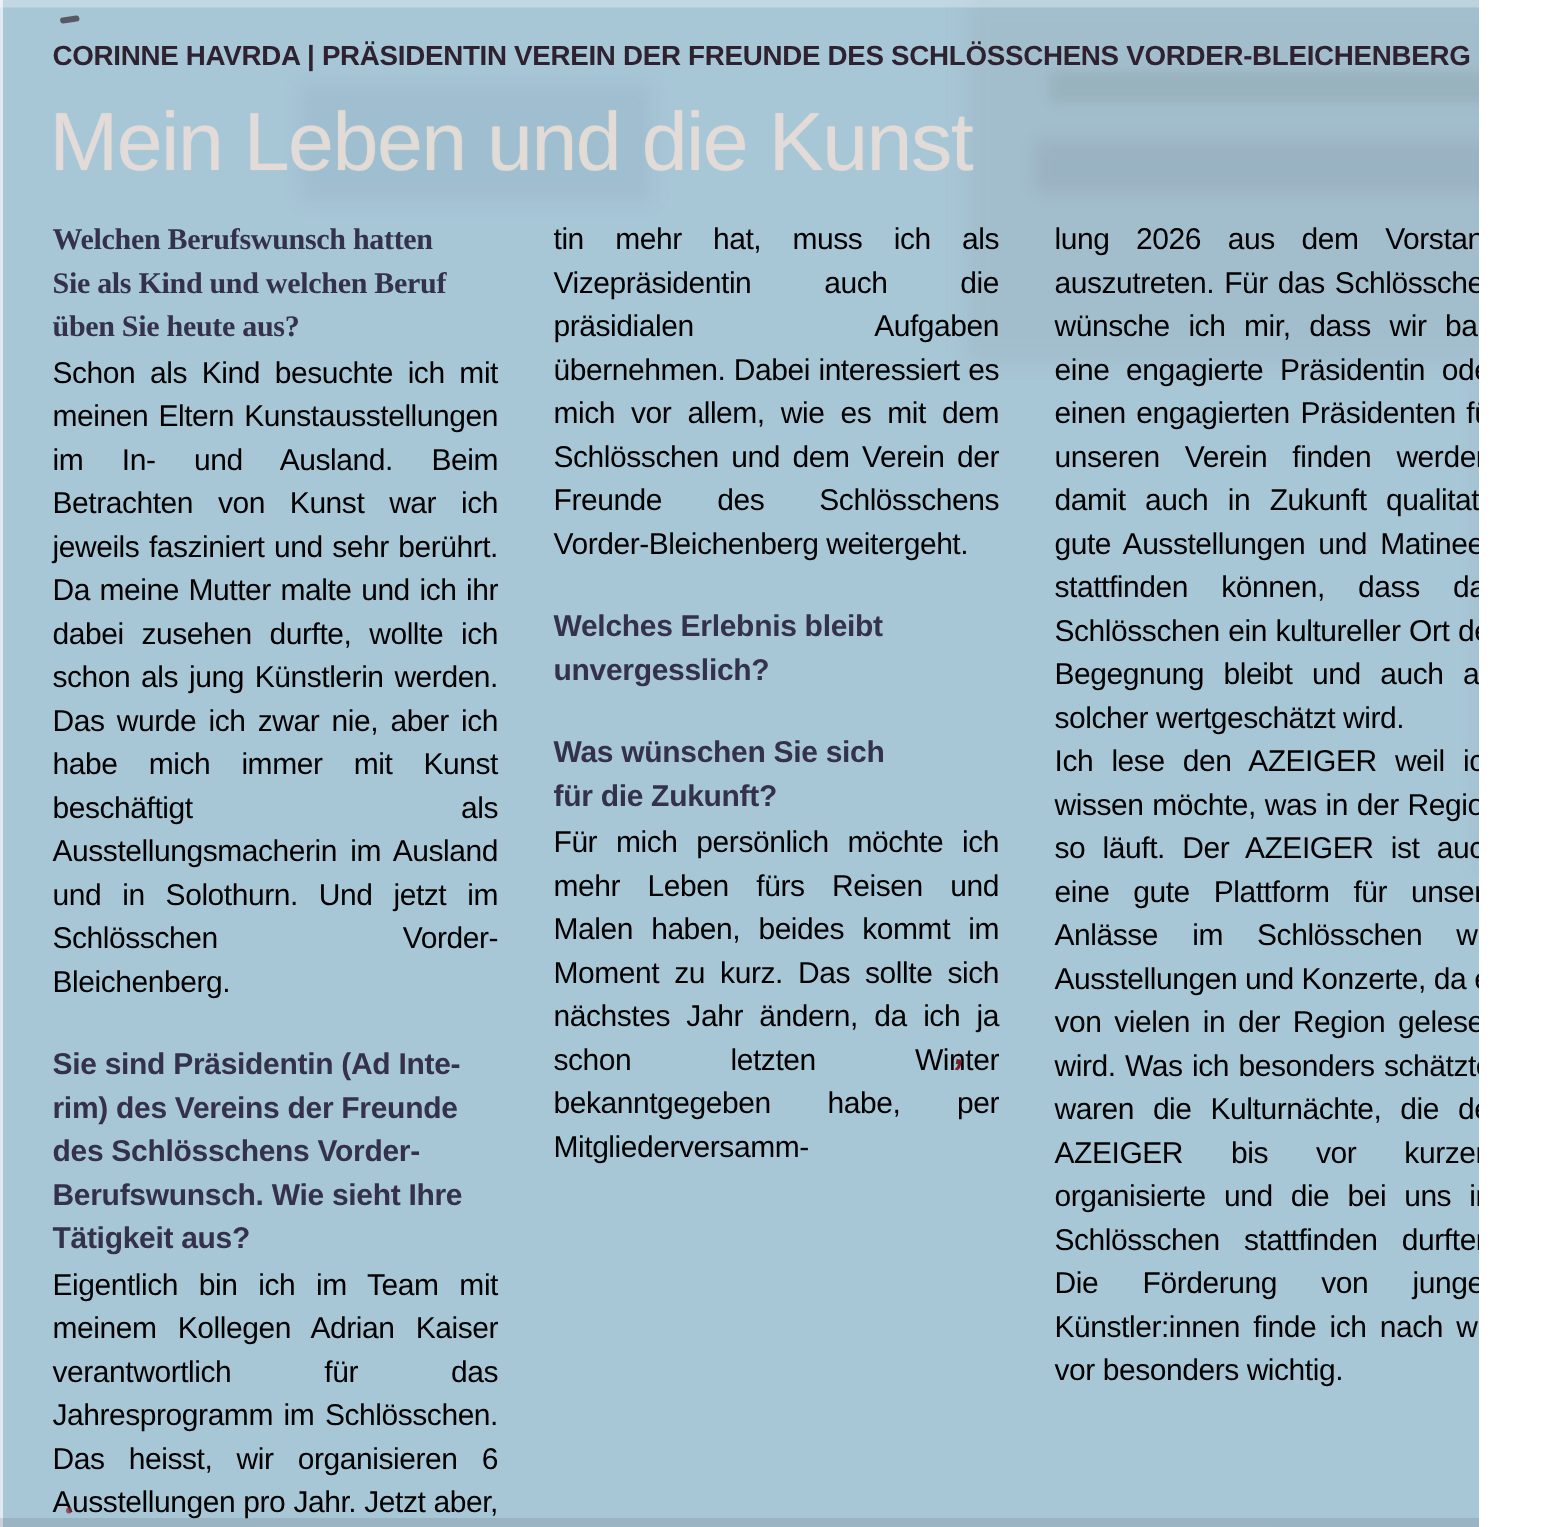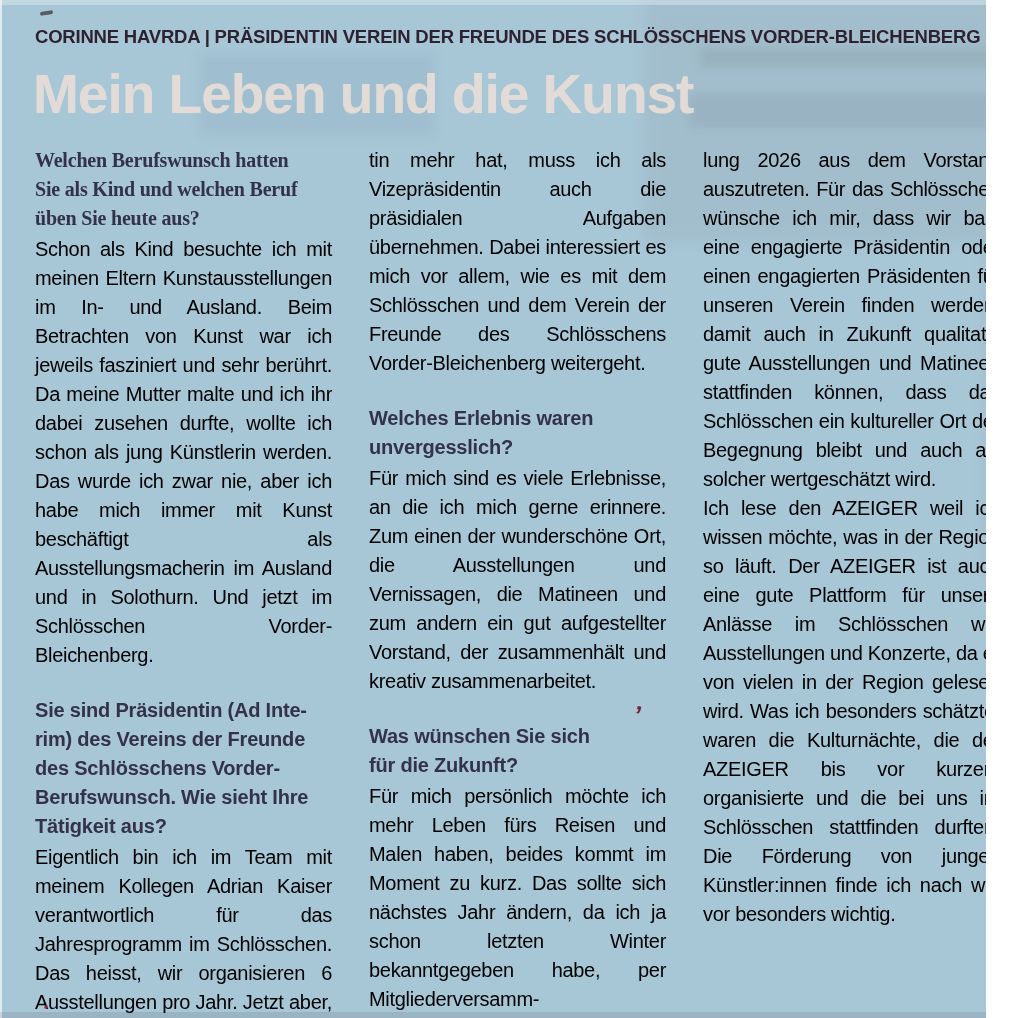--- a/index.html
+++ b/index.html
@@ -31,21 +31,21 @@
   .mark-speck{position:absolute;left:44px;top:1005px;width:4px;height:4px;border-radius:50%;
     background:#8a3340;opacity:.8;}
 
   .kicker{
     position:absolute;left:35px;top:26px;width:975px;
     font-weight:bold;font-size:18.5px;letter-spacing:-.2px;
     color:#2e2130;white-space:nowrap;
   }
   .headline{
     position:absolute;left:33px;top:66px;margin:0;
-    font-weight:bold;font-size:55px;line-height:1.05;letter-spacing:-1px;
+    font-weight:normal;font-size:55px;line-height:1.05;letter-spacing:-1px;
     color:rgba(228,219,214,.95);white-space:nowrap;
     text-shadow:0 0 1px rgba(255,255,255,.25);
   }
   .columns{
     position:absolute;left:35px;top:146px;
     display:flex;gap:37px;
   }
   .col{width:297px;}
   .q{
     font-weight:bold;font-size:20px;line-height:29px;letter-spacing:-.2px;
@@ -82,23 +82,22 @@
       <p class="a">Schon als Kind besuchte ich mit meinen Eltern Kunstausstellungen im In- und Ausland. Beim Betrachten von Kunst war ich jeweils fasziniert und sehr berührt. Da meine Mutter malte und ich ihr dabei zusehen durfte, wollte ich schon als jung Künstlerin werden. Das wurde ich zwar nie, aber ich habe mich immer mit Kunst beschäftigt als Ausstellungsmacherin im Ausland und in Solothurn. Und jetzt im Schlösschen Vorder-Bleichenberg.</p>
       <div class="q">Sie sind Präsidentin (Ad Inte-
 rim) des Vereins der Freunde
 des Schlösschens Vorder-
 Berufswunsch. Wie sieht Ihre
 Tätigkeit aus?</div>
       <p class="a">Eigentlich bin ich im Team mit meinem Kollegen Adrian Kaiser verantwortlich für das Jahresprogramm im Schlösschen. Das heisst, wir organisieren 6 Ausstellungen pro Jahr. Jetzt aber, da der Verein momentan keine Präsiden-</p>
     </div>
     <div class="col">
       <p class="a">tin mehr hat, muss ich als Vizepräsidentin auch die präsidialen Aufgaben übernehmen. Dabei interessiert es mich vor allem, wie es mit dem Schlösschen und dem Verein der Freunde des Schlösschens Vorder-Bleichenberg weitergeht.</p>
-      <div class="q">Welches Erlebnis waren
+      <div class="q">Welches Erlebnis bleibt
 unvergesslich?</div>
-      <p class="a">Für mich sind es viele Erlebnisse, an die ich mich gerne erinnere. Zum einen der wunderschöne Ort, die Ausstellungen und Vernissagen, die Matineen und zum andern ein gut aufgestellter Vorstand, der zusammenhält und kreativ zusammenarbeitet.</p>
       <div class="q">Was wünschen Sie sich
 für die Zukunft?</div>
       <p class="a">Für mich persönlich möchte ich mehr Leben fürs Reisen und Malen haben, beides kommt im Moment zu kurz. Das sollte sich nächstes Jahr ändern, da ich ja schon letzten Winter bekanntgegeben habe, per Mitgliederversamm-</p>
     </div>
     <div class="col">
       <p class="a">lung 2026 aus dem Vorstand auszutreten. Für das Schlösschen wünsche ich mir, dass wir bald eine engagierte Präsidentin oder einen engagierten Präsidenten für unseren Verein finden werden, damit auch in Zukunft qualitativ gute Ausstellungen und Matineen stattfinden können, dass das Schlösschen ein kultureller Ort der Begegnung bleibt und auch als solcher wertgeschätzt wird.</p>
       <p class="a">Ich lese den AZEIGER weil ich wissen möchte, was in der Region so läuft. Der AZEIGER ist auch eine gute Plattform für unsere Anlässe im Schlösschen wie Ausstellungen und Konzerte, da er von vielen in der Region gelesen wird. Was ich besonders schätzte, waren die Kulturnächte, die der AZEIGER bis vor kurzem organisierte und die bei uns im Schlösschen stattfinden durften. Die Förderung von jungen Künstler:innen finde ich nach wie vor besonders wichtig.</p>
     </div>
   </div>
 

